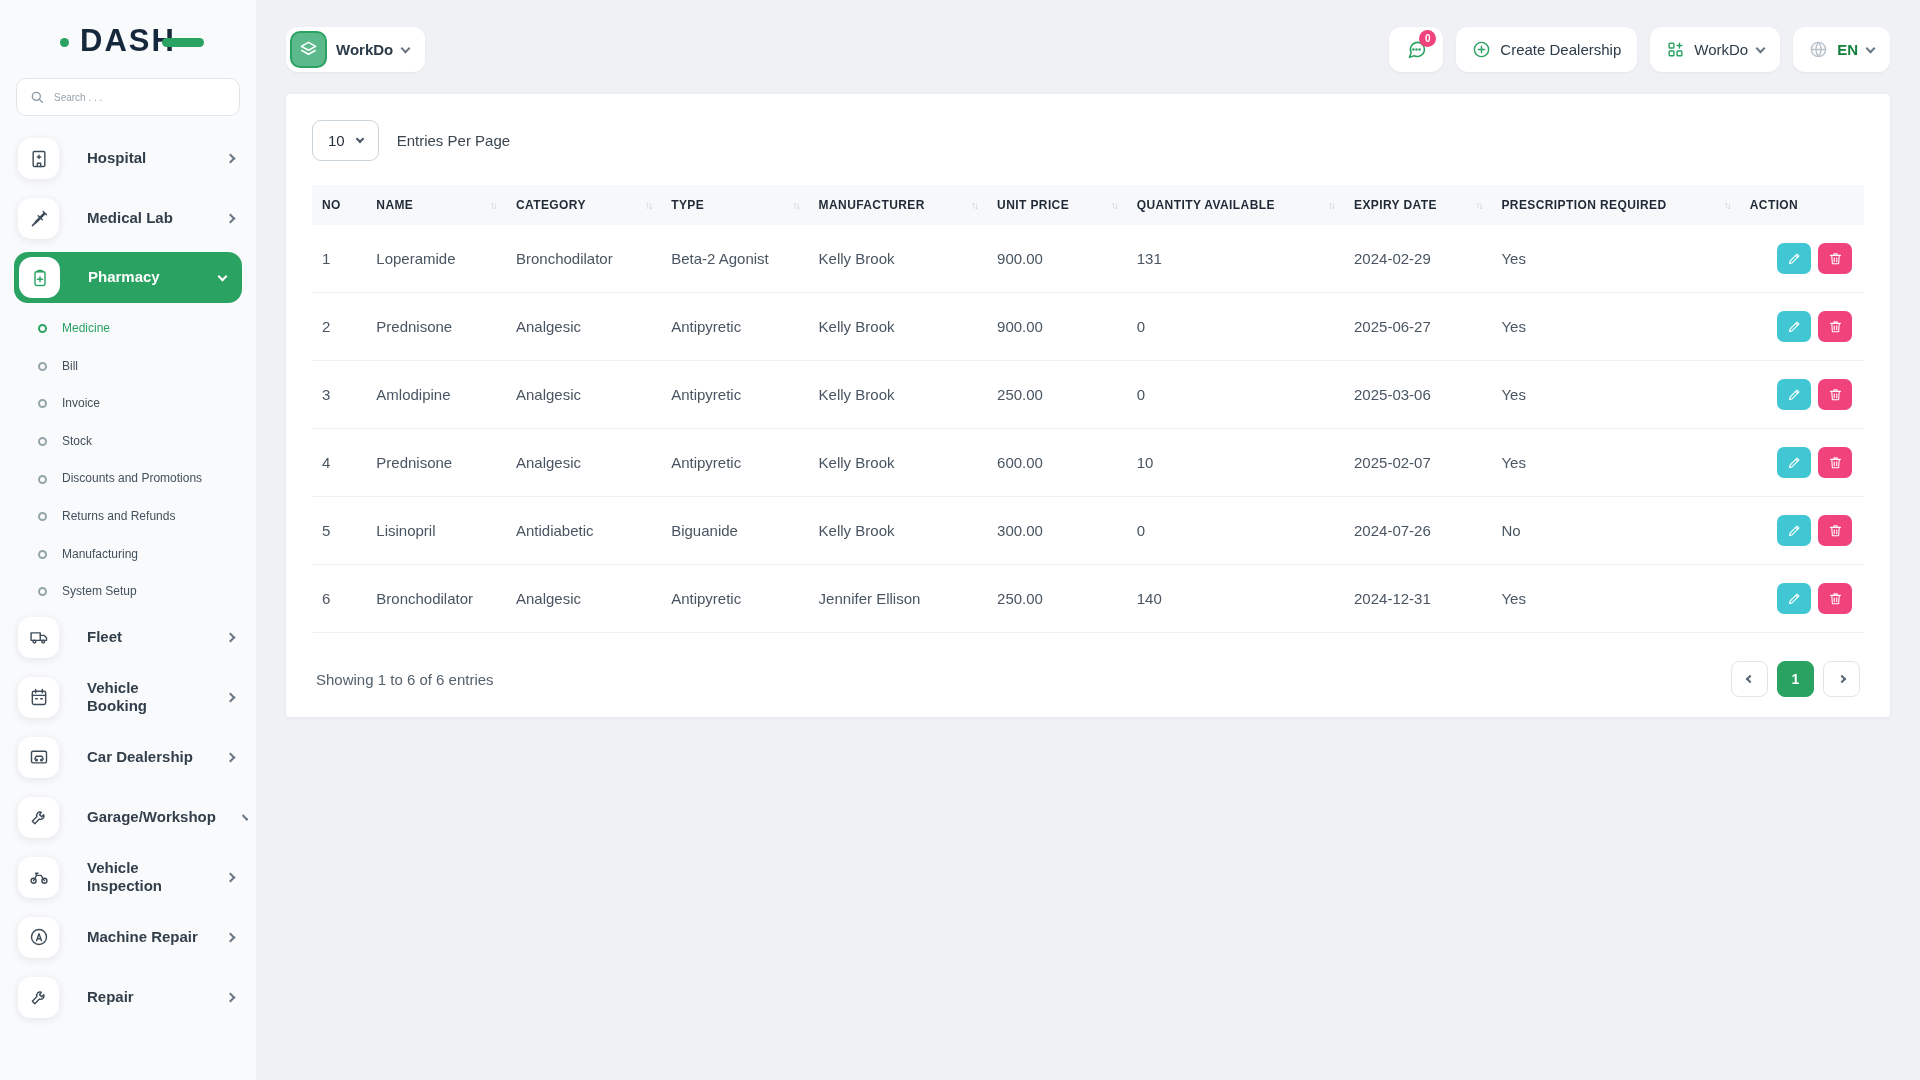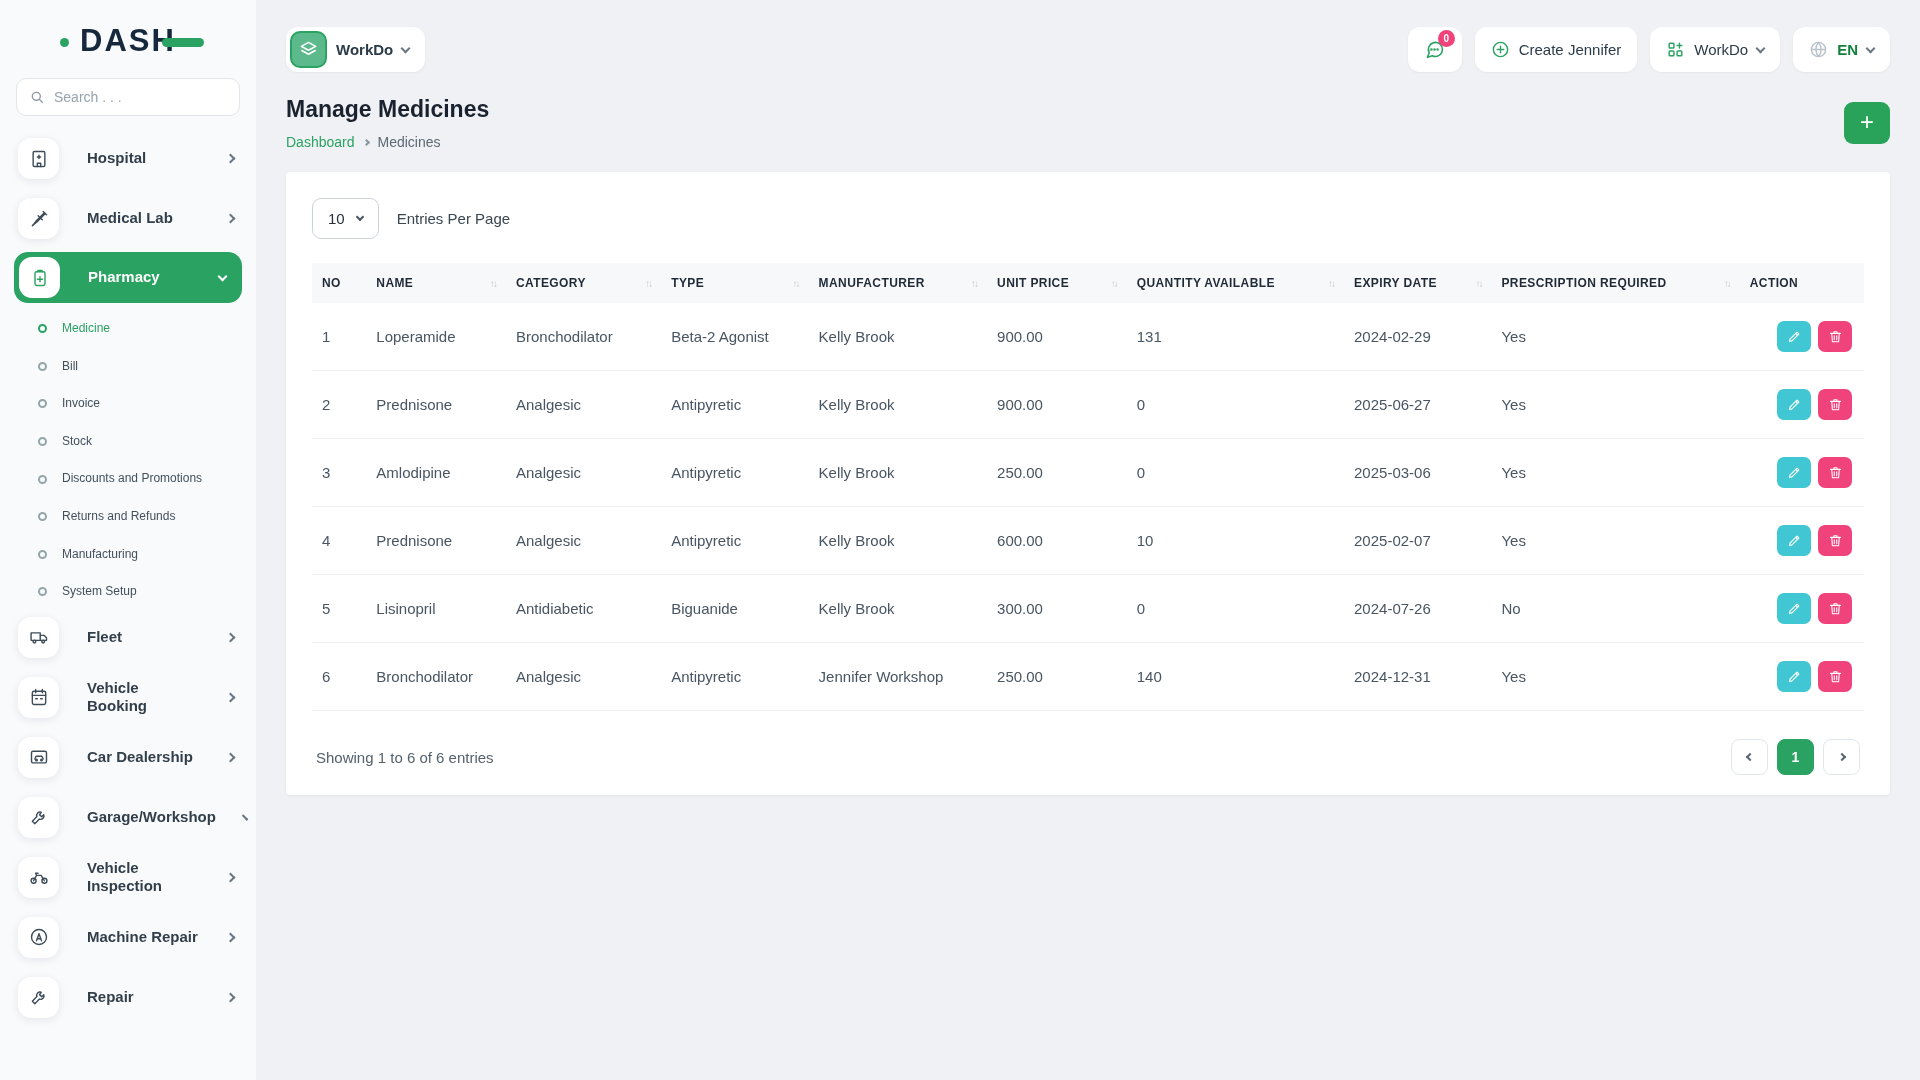--- a/index.html
+++ b/index.html
@@ -14,21 +14,21 @@
     position:relative; cursor:pointer; }
   .logo-text { font-size:31px; font-weight:800; letter-spacing:2px; color:#16283c; }
   .logo-dot { position:absolute; left:46px; top:24px; width:9px; height:9px;
     border-radius:50%; background:#2aa262; }
   .logo-bar { position:absolute; right:38px; top:24px; width:42px; height:9px;
     border-radius:5px; background:#2aa262; }
 
   .side-search { display:flex; align-items:center; gap:9px; background:#fff;
     border:1px solid #e2e6ea; border-radius:10px; height:38px; padding:0 12px;
     margin:10px 2px 16px 2px; color:#8d99a5; }
-  .side-search input { border:none; outline:none; font-size:14px; width:100%;
+  .side-search input { border:none; outline:none; font-size:10px; width:100%;
     background:transparent; color:#5a6673; font-family:inherit; }
   .side-search input::placeholder { color:#97a3ae; }
 
   .menu { display:flex; flex-direction:column; }
   .mi { display:flex; align-items:center; gap:28px; padding:6px 8px 6px 4px;
     margin-bottom:7px; cursor:pointer; border-radius:14px; }
   .mi .tile { width:41px; height:41px; min-width:41px; border-radius:13px; background:#fff;
     box-shadow:0 2px 8px rgba(23,38,58,.09); display:flex; align-items:center;
     justify-content:center; color:#3e4c59; }
   .mi .tile svg { width:20px; height:20px; }
@@ -317,21 +317,21 @@
         </span>
         <span class="badge">0</span>
       </button>
       <button class="pill">
         <span class="icon-green" style="display:flex">
           <svg viewBox="0 0 24 24" fill="none" stroke="currentColor" stroke-width="1.8" stroke-linecap="round">
               <circle cx="12" cy="12" r="9"></circle>
               <path d="M12 8v8M8 12h8"></path>
             </svg>
         </span>
-        <span>Create Jennifer</span>
+        <span>Create Dealership</span>
       </button>
       <button class="pill">
         <span class="icon-green" style="display:flex">
           <svg viewBox="0 0 24 24" fill="none" stroke="currentColor" stroke-width="1.8" stroke-linecap="round">
               <rect x="4" y="4" width="6" height="6" rx="1"></rect>
               <rect x="4" y="14" width="6" height="6" rx="1"></rect>
               <rect x="14" y="14" width="6" height="6" rx="1"></rect>
               <path d="M17 4v6M14 7h6"></path>
             </svg>
         </span>
@@ -344,31 +344,20 @@
               <circle cx="12" cy="12" r="9"></circle>
               <path d="M3 12h18M12 3a14 14 0 0 1 0 18M12 3a14 14 0 0 0 0 18"></path>
             </svg>
         </span>
         <span class="lang-txt">EN</span>
         <span class="caret down"></span>
       </button>
     </div>
   </div>
 
-  <div class="page-head">
-    <div>
-      <h1 class="title">Manage Medicines</h1>
-      <div class="crumbs">
-        <a class="crumb-link">Dashboard</a>
-        <span class="caret right"></span>
-        <span class="crumb-cur">Medicines</span>
-      </div>
-    </div>
-    <button class="add-btn">+</button>
-  </div>
 
   <section class="card">
     <div class="toolbar">
       <div class="tl-left">
         <div class="select">
           <span>10</span>
           <span class="caret down"></span>
         </div>
         <span class="entries-label">Entries Per Page</span>
       </div>
@@ -555,21 +544,21 @@
                   </span>
                 </button>
               </div>
             </td>
           </tr>
           <tr>
             <td>6</td>
             <td>Bronchodilator</td>
             <td>Analgesic</td>
             <td>Antipyretic</td>
-            <td>Jennifer Workshop</td>
+            <td>Jennifer Ellison</td>
             <td>250.00</td>
             <td>140</td>
             <td>2024-12-31</td>
             <td>Yes</td>
             <td>
               <div class="act">
                 <button class="abtn edit">
                   <span style="display:flex">
                     <svg viewBox="0 0 24 24" fill="none" stroke="currentColor" stroke-width="1.7" stroke-linecap="round" stroke-linejoin="round">
                       <path d="M4 20l1-4L16 5l3 3L8 19z"></path>

